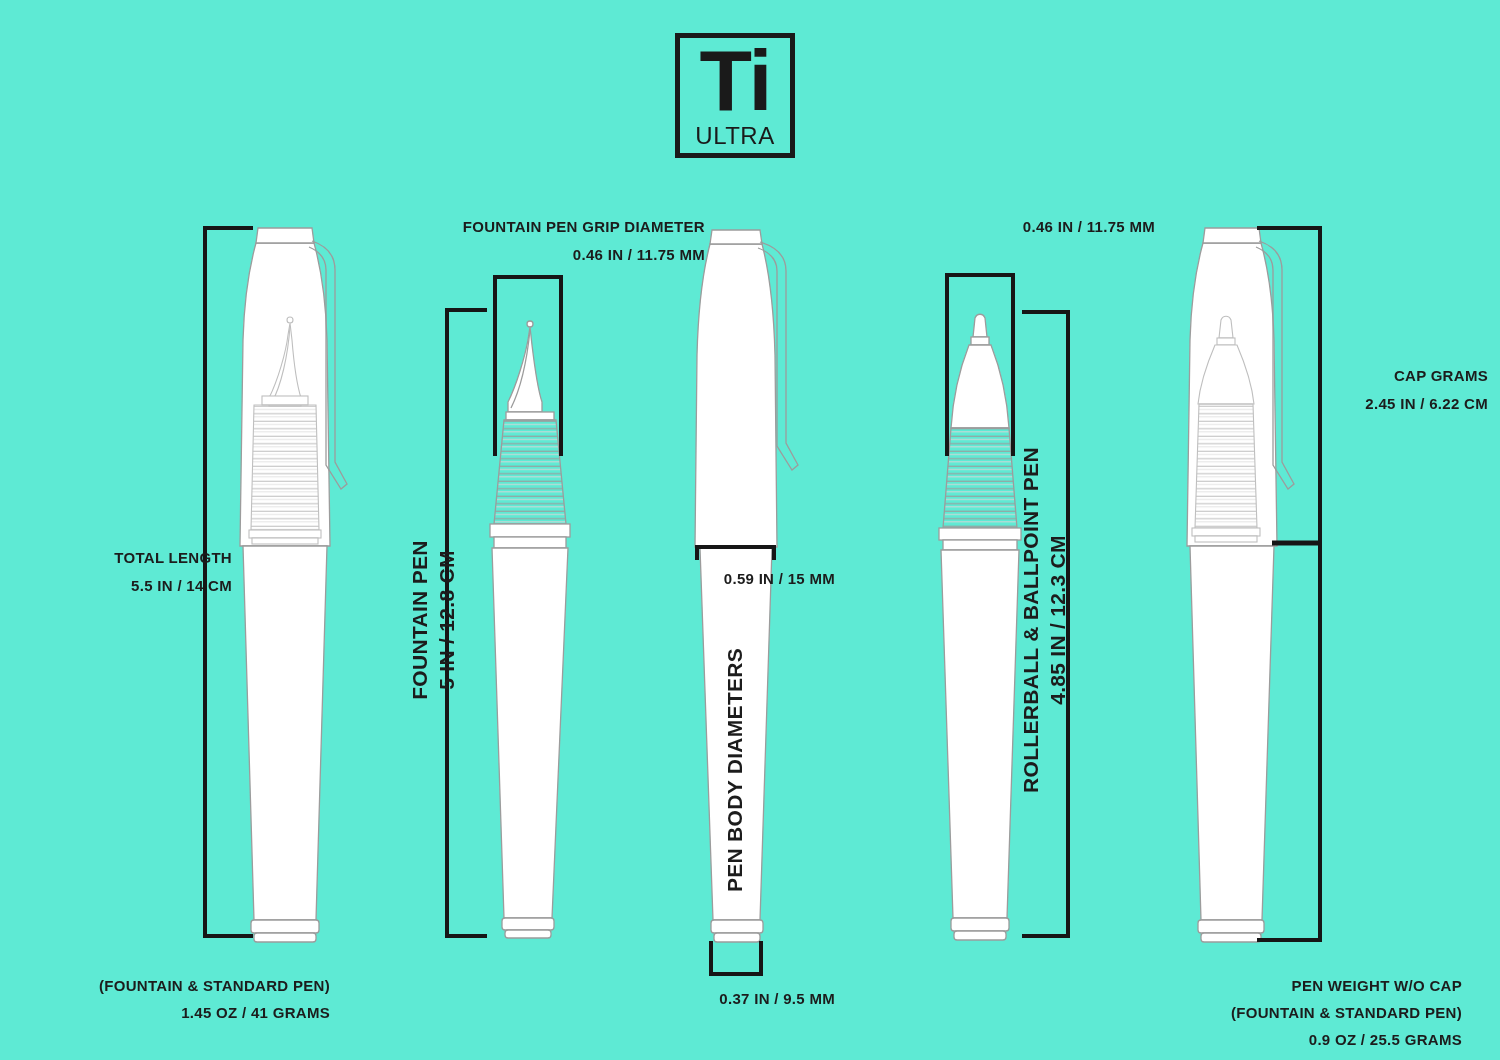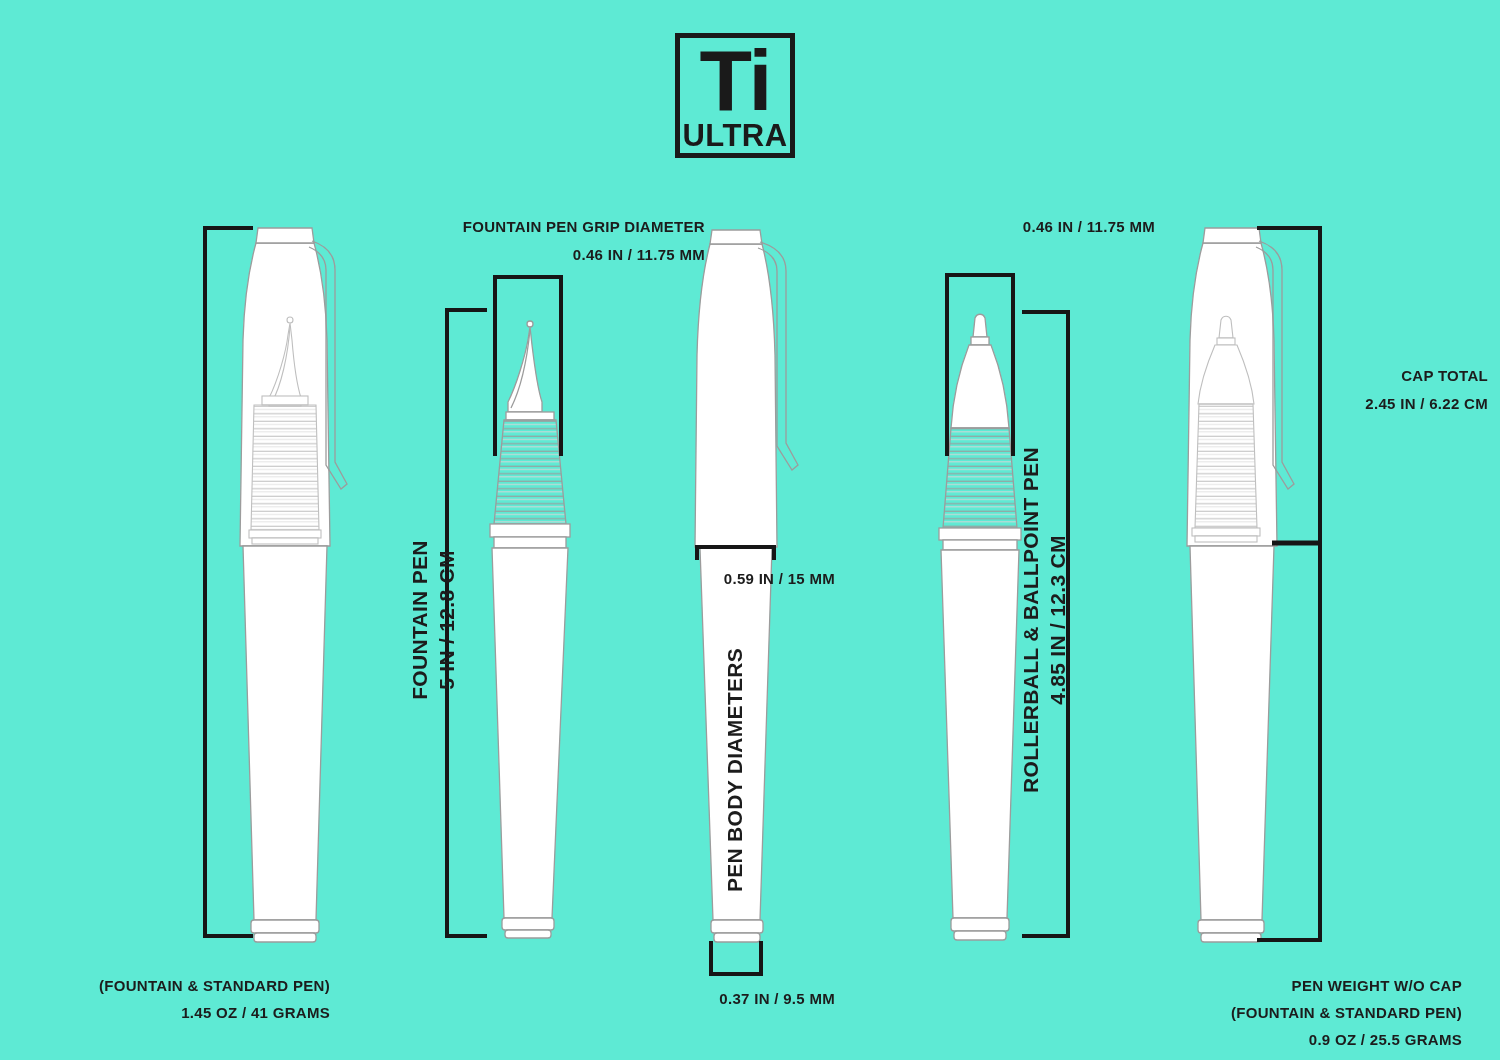--- a/index.html
+++ b/index.html
@@ -8,21 +8,21 @@
   svg{position:absolute;left:0;top:0;}
   .label{position:absolute;font-weight:bold;color:#1c1c1c;text-align:right;
          font-size:15px;line-height:28px;letter-spacing:0.3px;white-space:nowrap;}
   .vwrap{position:absolute;width:0;height:0;}
   .vwrap .inner{position:absolute;transform:translate(-50%,-50%) rotate(-90deg);
          font-weight:bold;color:#1c1c1c;text-align:center;font-size:21px;line-height:27px;
          letter-spacing:0.3px;white-space:nowrap;}
   .logo{position:absolute;left:675px;top:33px;width:120px;height:125px;border:5px solid #1a1a1a;
         box-sizing:border-box;text-align:center;color:#1a1a1a;}
   .logo .ti{font-size:86px;font-weight:bold;line-height:80px;margin-top:2px;letter-spacing:-2px;}
-  .logo .ultra{font-size:31px;font-weight:bold;line-height:28px;letter-spacing:0.5px;margin-top:2px;}
+  .logo .ultra{font-size:24px;font-weight:normal;line-height:28px;letter-spacing:0.5px;margin-top:2px;}
 </style>
 </head>
 <body>
 
 <div id="stage">
 
   <svg width="1500" height="1060" viewBox="0 0 1500 1060">
     <defs>
       <pattern id="ribs" patternUnits="userSpaceOnUse" width="10" height="7.5">
         <line x1="0" y1="1.2" x2="10" y2="1.2" stroke="#9c9c9c" stroke-width="1.1"></line>
@@ -124,23 +124,27 @@
 
   <div class="label" style="left:330px;top:213px;width:375px;">
     <div>FOUNTAIN PEN GRIP DIAMETER</div>
     <div>0.46 IN / 11.75 MM</div>
   </div>
 
   <div class="label" style="left:790px;top:213px;width:365px;">
     <div>0.46 IN / 11.75 MM</div>
   </div>
 
+  <div class="label" style="left:30px;top:544px;width:202px;">
+    <div>TOTAL LENGTH</div>
+    <div>5.5 IN / 14 CM</div>
+  </div>
 
   <div class="label" style="left:1270px;top:362px;width:218px;">
-    <div>CAP TOTAL</div>
+    <div>CAP GRAMS</div>
     <div>2.45 IN / 6.22 CM</div>
   </div>
 
 
   <div class="label" style="left:635px;top:565px;width:200px;">
     <div>0.59 IN / 15 MM</div>
   </div>
 
   <div class="label" style="left:635px;top:985px;width:200px;">
     <div>0.37 IN / 9.5 MM</div>

